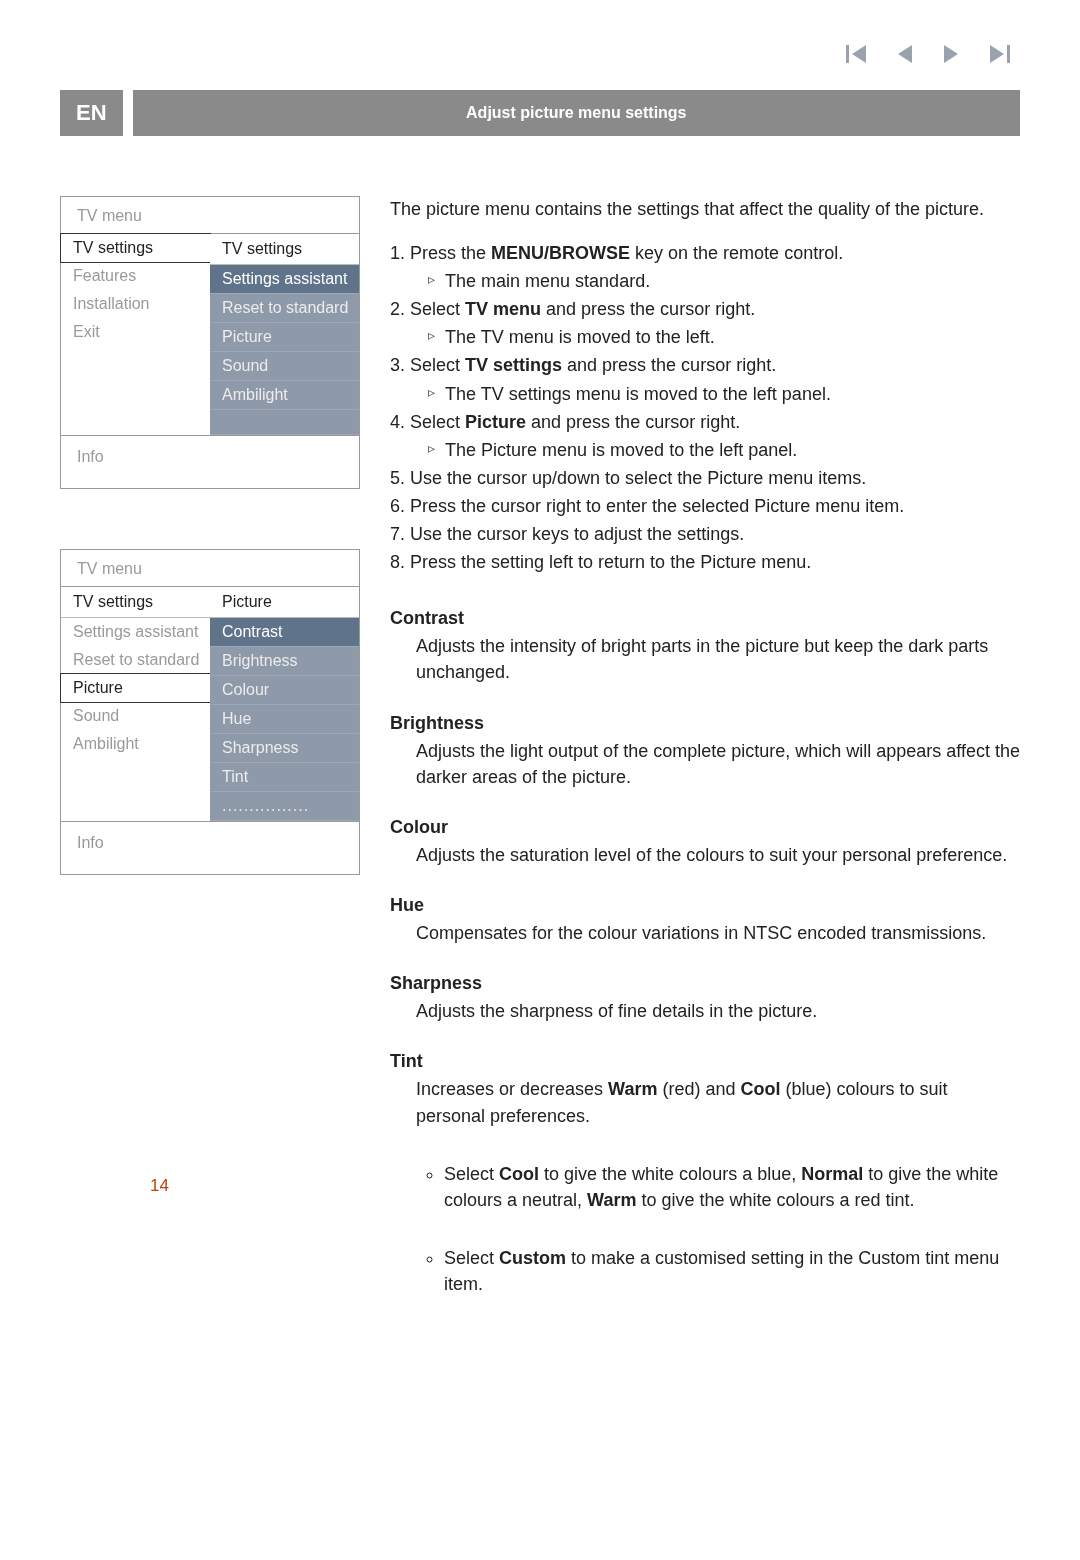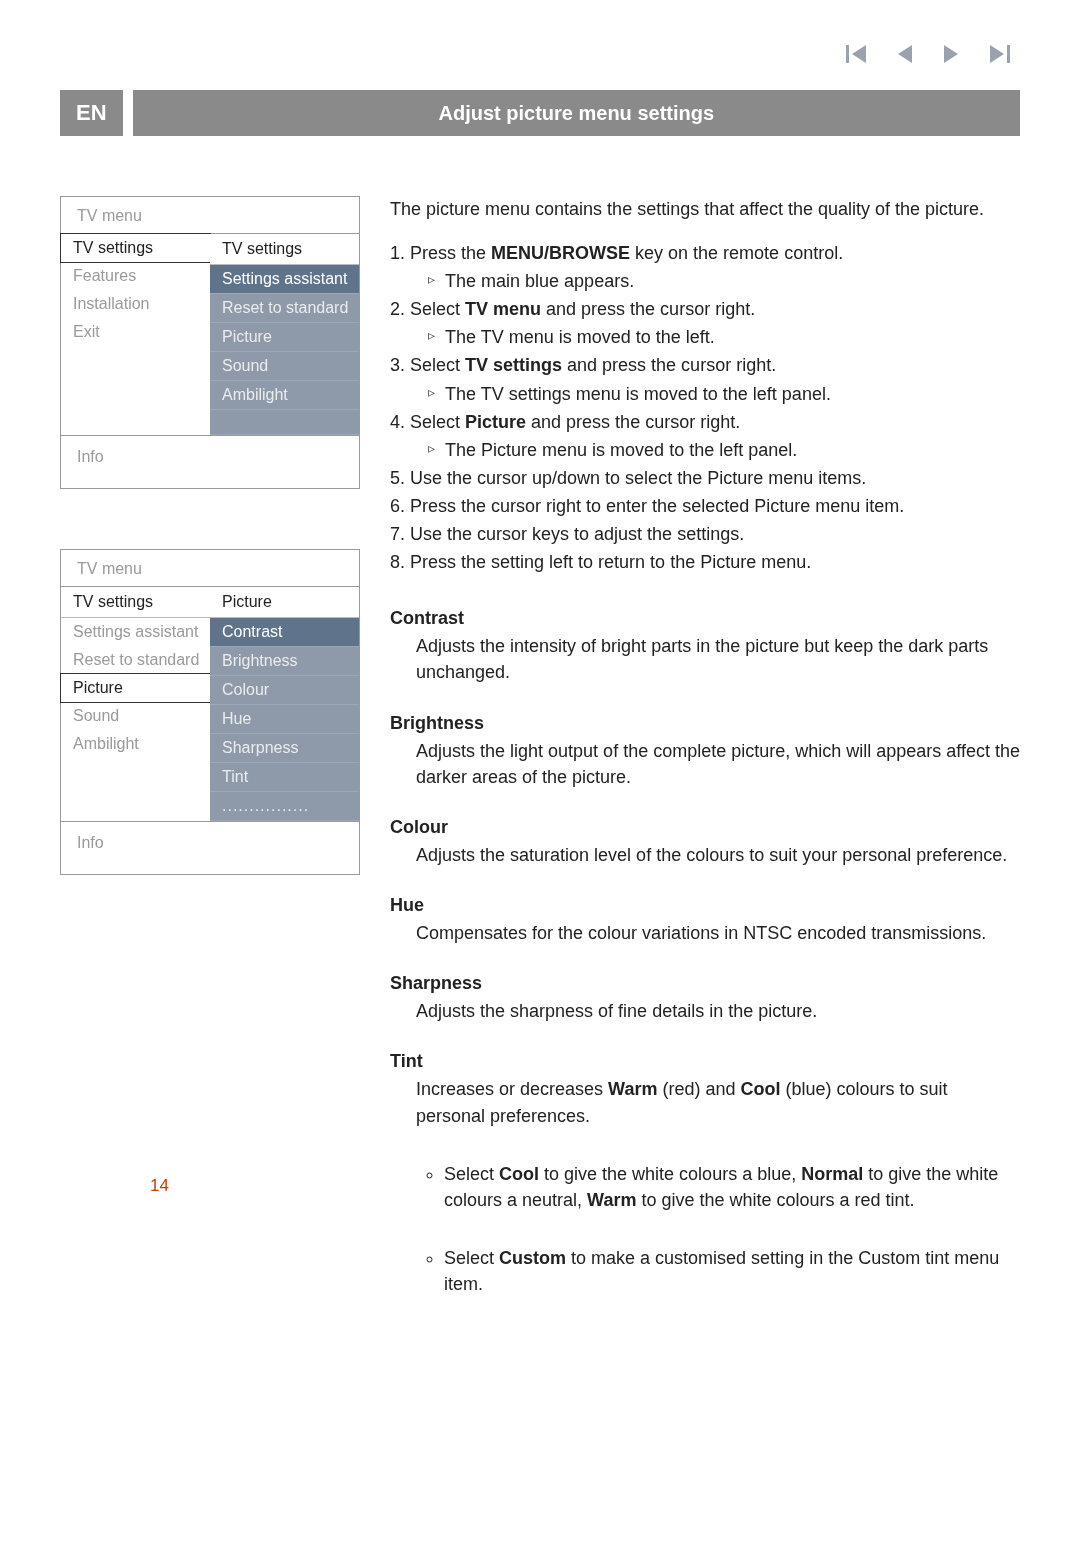--- a/index.html
+++ b/index.html
@@ -43,21 +43,21 @@
     padding: 10px 16px;
     display: flex;
     align-items: center;
     justify-content: center;
   }
   .title-bar {
     flex: 1;
     background: #8a8a8a;
     color: #fff;
     font-weight: bold;
-    font-size: 20px;
+    font-size: 16px;
     display: flex;
     align-items: center;
     justify-content: center;
     padding: 10px 0;
     margin-left: 10px;
   }
   
   .content {
     display: flex;
     margin-top: 60px;
@@ -262,21 +262,21 @@
     </div>
 
     <div class="right-col">
       <div class="intro">The picture menu contains the settings that affect the quality of the picture.</div>
 
       <ol class="steps">
         <li>
           <span>Press the </span><span class="bold">MENU/BROWSE</span><span> key on the remote control.</span>
           <div class="sub">
               <span class="mark">▹</span>
-              <span>The main blue appears.</span>
+              <span>The main menu standard.</span>
             </div>
         </li>
         <li>
           <span>Select </span><span class="bold">TV menu</span><span> and press the cursor right.</span>
           <div class="sub">
               <span class="mark">▹</span>
               <span>The TV menu is moved to the left.</span>
             </div>
         </li>
         <li>

